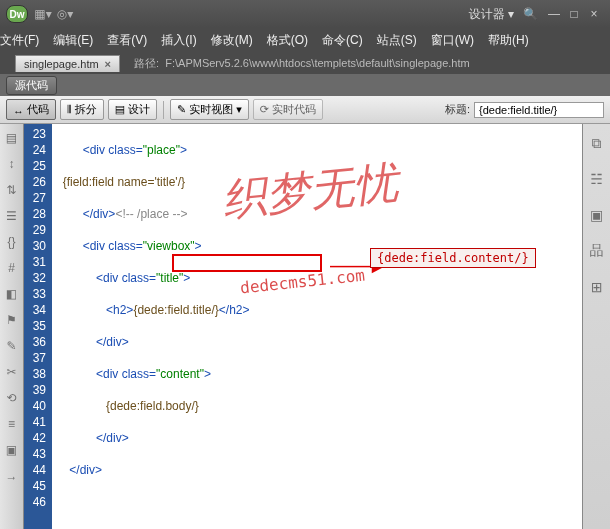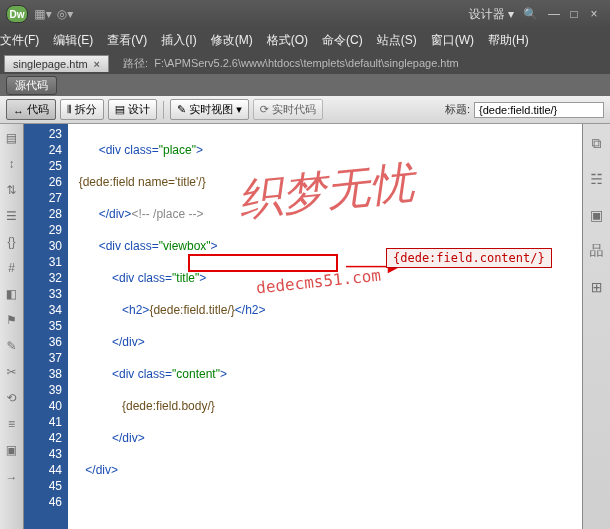--- a/index.html
+++ b/index.html
@@ -9,41 +9,41 @@
 .titlebar .logo { width: 22px; height: 18px; background: #6aa84f; border: 1px solid #333; border-radius: 8px; display: flex; align-items: center; justify-content: center; color: #fff; font-weight: bold; font-size: 10px; margin-right: 6px; }
 .titlebar .ticon { width: 18px; height: 18px; margin-right: 4px; display: flex; align-items: center; justify-content: center; opacity: .8; }
 .titlebar .spacer { flex: 1; }
 .titlebar .designer { color: #ddd; margin-right: 8px; margin-left: 48px; }
 .titlebar .winbtn { width: 20px; text-align: center; }
 
 .menubar { background: #4a4a4a; height: 24px; display: flex; align-items: center; padding: 0 0; gap: 14px; color: #eee; }
 .menubar span { cursor: default; }
 
 .tabpath { background: #4a4a4a; height: 22px; display: flex; align-items: center; }
-.tab { background: linear-gradient(#eee,#ccc); color: #333; padding: 2px 8px; border: 1px solid #888; border-bottom: none; margin-left: 4px; display: flex; align-items: center; gap: 6px; font-size: 11px; }
+.tab { background: linear-gradient(#eee,#ccc); color: #333; padding: 2px 8px; border: 1px solid #888; border-bottom: none; margin-left: 15px; display: flex; align-items: center; gap: 6px; font-size: 11px; }
 .tab .x { color: #666; font-weight: bold; }
 .path { color: #bbb; font-size: 11px; margin-left: 14px; }
 
 .srcbar { background: #6a6a6a; height: 22px; display: flex; align-items: center; padding: 0 6px; }
 .srcbtn { background: linear-gradient(#888,#666); color: #fff; padding: 1px 8px; border: 1px solid #444; border-radius: 3px; font-size: 11px; }
 
 .toolbar { background: linear-gradient(#f0f0f0,#d6d6d6); height: 28px; display: flex; align-items: center; padding: 0 6px; gap: 4px; border-bottom: 1px solid #999; }
 .tbtn { background: linear-gradient(#fff,#ddd); border: 1px solid #999; padding: 2px 6px; display: flex; align-items: center; gap: 3px; font-size: 11px; border-radius: 2px; }
 .tbtn.active { background: linear-gradient(#ddd,#bbb); border-color: #666; }
 .tsep { width: 1px; height: 18px; background: #aaa; margin: 0 2px; }
 .tspacer { flex: 1; }
 .tlabel { font-size: 11px; color: #333; margin-left: 12px; }
 .tfield { background: #fff; border: 1px solid #999; padding: 1px 4px; font-size: 11px; width: 130px; white-space: nowrap; overflow: hidden; }
 
 .main { display: flex; height: 405px; }
 .leftbar { width: 24px; background: linear-gradient(90deg,#e4e4e4,#cacaca); border-right: 1px solid #888; display: flex; flex-direction: column; align-items: center; padding-top: 6px; gap: 10px; }
 .lbicon { width: 16px; height: 16px; opacity: .7; display: flex; align-items: center; justify-content: center; font-size: 12px; color: #444; }
 
 .codewrap { flex: 1; display: flex; background: #fff; position: relative; }
-.gutter { width: 44px; background: #2b5797; color: #fff; text-align: right; font-family: Consolas, monospace; font-size: 12px; padding-top: 2px; }
+.gutter { width: 28px; background: #2b5797; color: #fff; text-align: right; font-family: Consolas, monospace; font-size: 12px; padding-top: 2px; }
 .gutter div { padding: 0 6px; line-height: 16px; }
 .code { flex: 1; font-family: Consolas, monospace; font-size: 12px; line-height: 16px; padding: 2px 4px; white-space: pre; color: #000; position: relative; overflow: hidden; }
 .tag { color: #1a4db3; }
 .str { color: #008000; }
 .link { color: #008000; text-decoration: underline; }
 .tmpl { color: #6b4f1d; }
 .cmt { color: #888; }
 .pink { background: #ffc0cb; }
 
 .rightbar { width: 28px; background: linear-gradient(#dcdcdc,#cfcfcf); border-left: 1px solid #888; display: flex; flex-direction: column; align-items: center; padding-top: 10px; gap: 18px; }
@@ -149,21 +149,21 @@
         <div>40</div>
         <div>41</div>
         <div>42</div>
         <div>43</div>
         <div>44</div>
         <div>45</div>
         <div>46</div>
     </div>
     <div class="code">
 <div>        <span class="tag">&lt;div class=</span><span class="str">"place"</span><span class="tag">&gt;</span></div>
-<div>  <span class="tmpl">{dede:field name='title'/}</span></div>
+<div>  <span class="tmpl">{field:field name='title'/}</span></div>
 <div>        <span class="tag">&lt;/div&gt;</span><span class="cmt">&lt;!-- /place --&gt;</span></div>
 <div>        <span class="tag">&lt;div class=</span><span class="str">"viewbox"</span><span class="tag">&gt;</span></div>
 <div>            <span class="tag">&lt;div class=</span><span class="str">"title"</span><span class="tag">&gt;</span></div>
 <div>               <span class="tag">&lt;h2&gt;</span><span class="tmpl">{dede:field.title/}</span><span class="tag">&lt;/h2&gt;</span></div>
 <div>            <span class="tag">&lt;/div&gt;</span></div>
 <div>            <span class="tag">&lt;div class=</span><span class="str">"content"</span><span class="tag">&gt;</span></div>
 <div>               <span class="tmpl">{dede:field.body/}</span></div>
 <div>            <span class="tag">&lt;/div&gt;</span></div>
 <div>    <span class="tag">&lt;/div&gt;</span></div>
 

